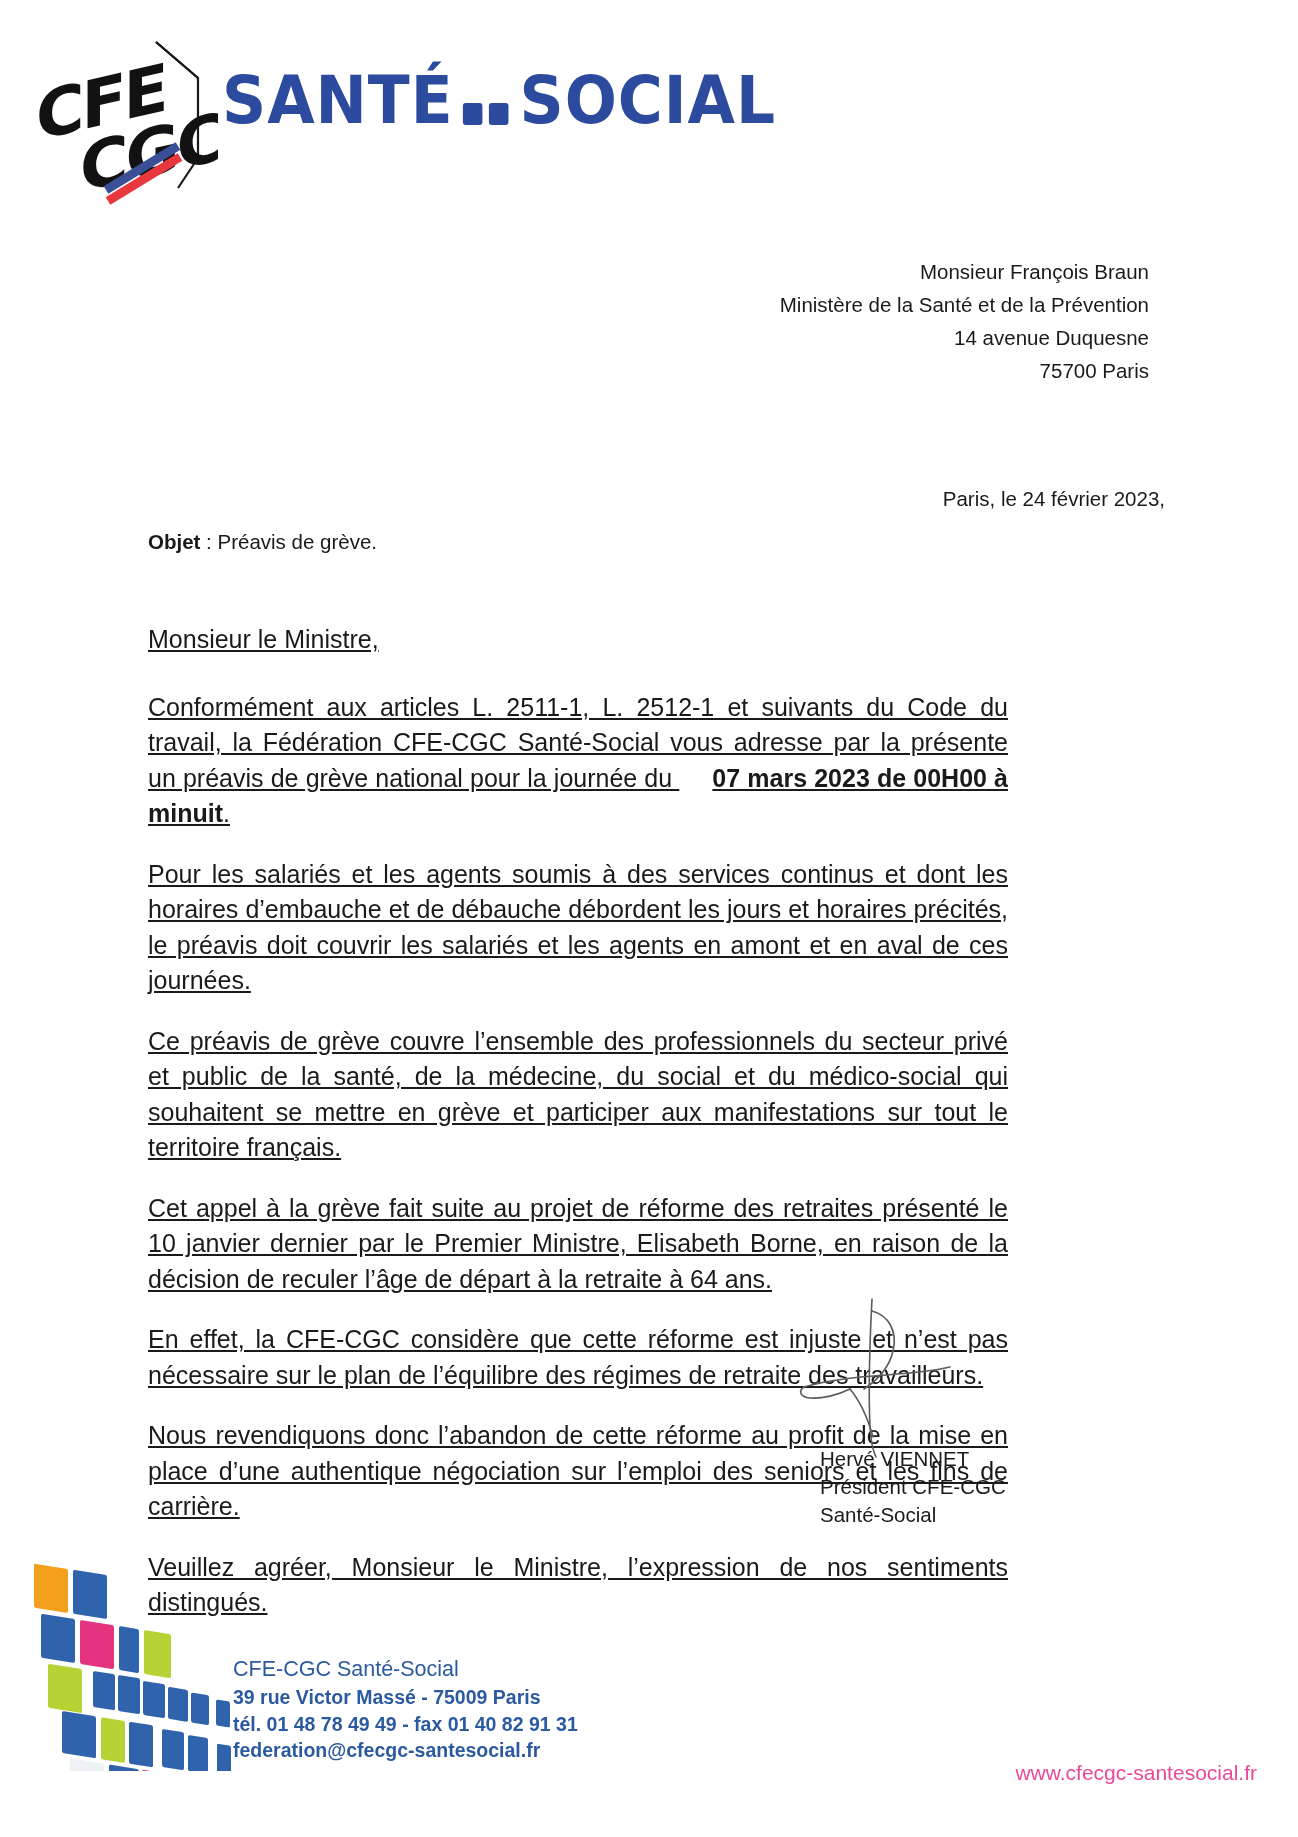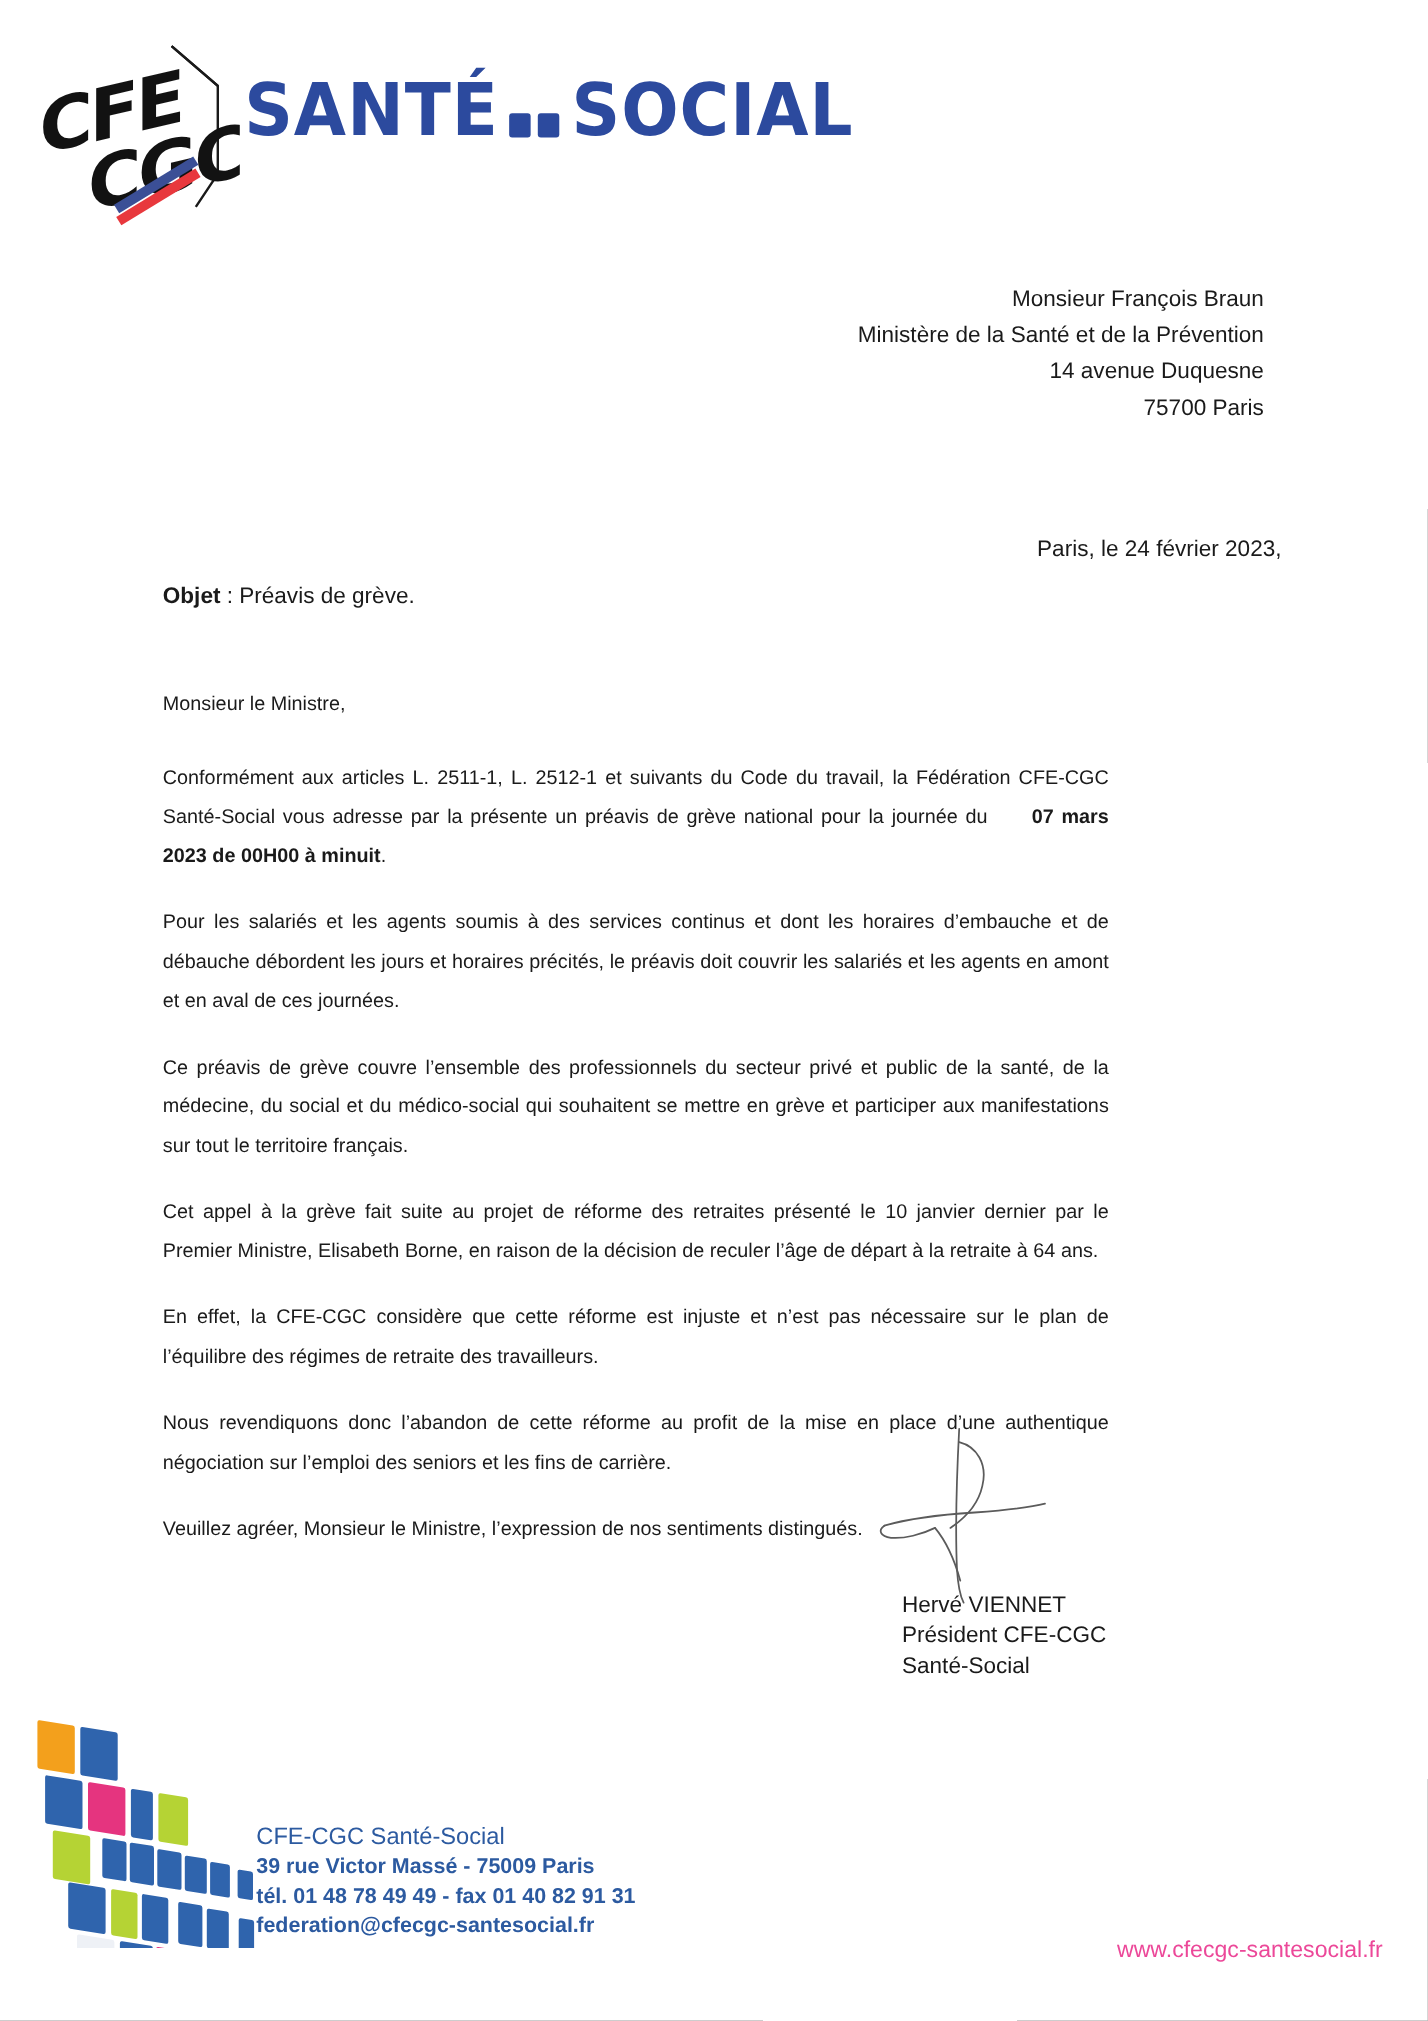--- a/index.html
+++ b/index.html
@@ -106,23 +106,24 @@
     font-weight: 700;
     text-underline-offset: 2px;
   }
 
   
   .body-block {
     position: absolute;
     left: 148px;
     top: 622px;
     width: 860px;
-    font-size: 18px;
+    font-size: 25px;
     line-height: 35.5px;
     color: #1a1a1a;
+    text-decoration: underline;
   }
   .body-block p {
     margin: 0 0 25px 0;
     text-align: justify;
     text-justify: inter-word;
   }
   .body-block p.salutation {
     margin-bottom: 32px;
     text-align: left;
   }

